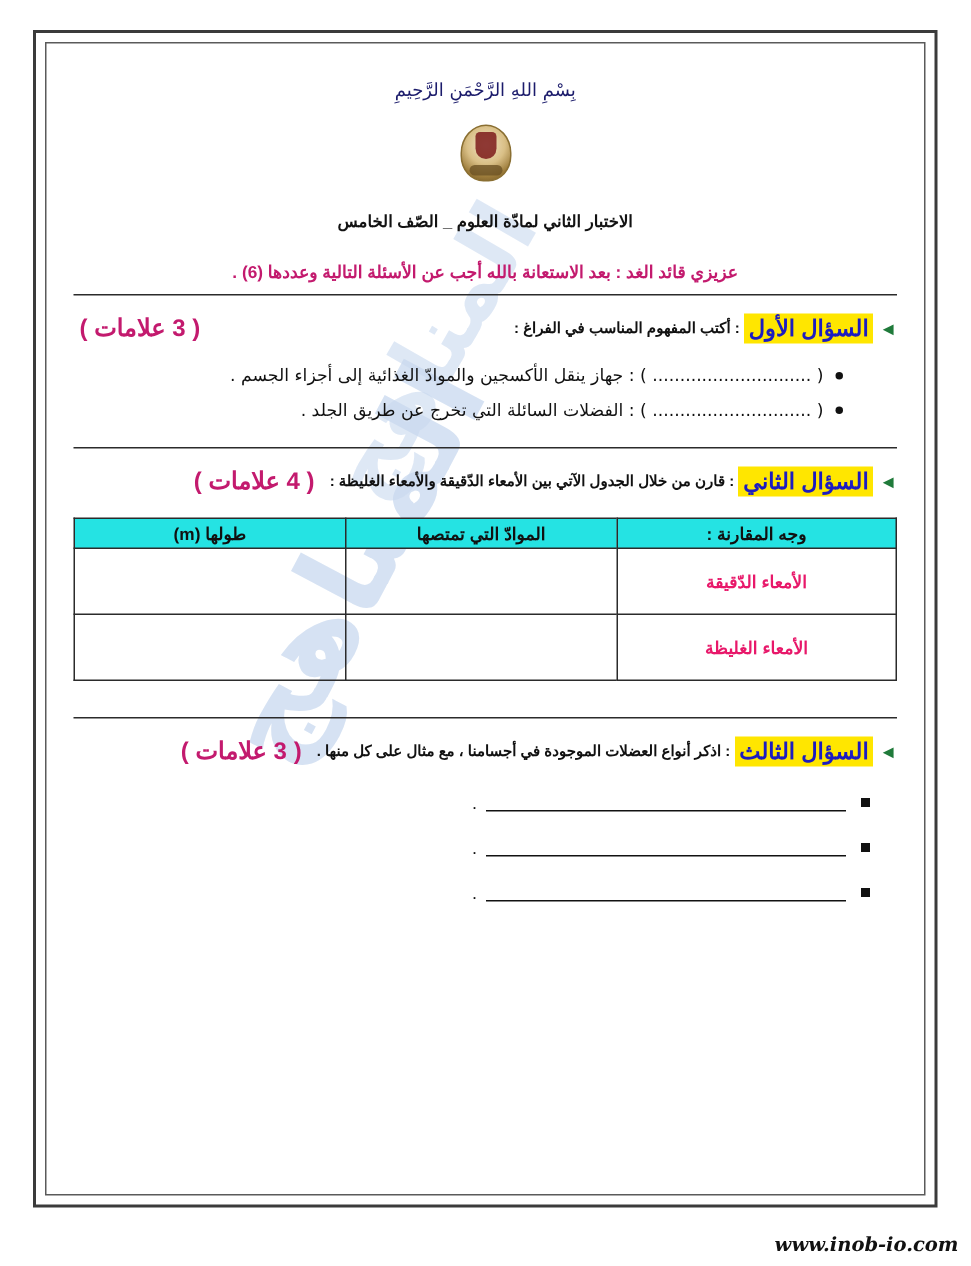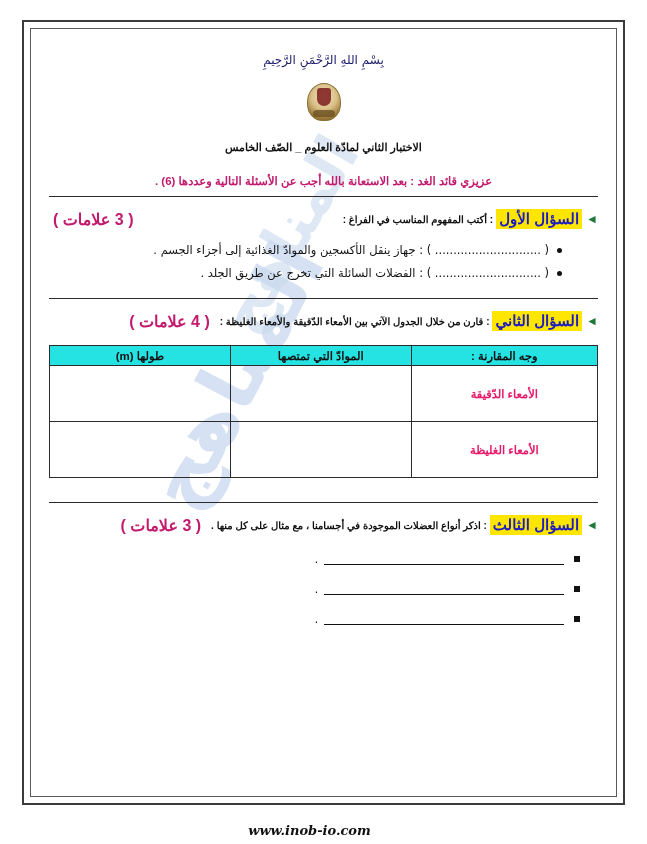--- a/index.html
+++ b/index.html
@@ -218,21 +218,21 @@
     text-align: center;
     vertical-align: middle;
   }
   table.cmp thead th {
     background: #25e3e3;
     color: #111;
     font-weight: bold;
     height: 20px;
   }
   table.cmp tbody td {
-    height: 56px;
+    height: 44px;
   }
   td.rowhead {
     color: #e8186a;
     font-weight: bold;
   }
 
   
   ul.answers {
     list-style: none;
     margin: 18px 0 0 0;
@@ -261,23 +261,23 @@
   ul.answers li .dotend {
     margin-right: 6px;
     font-size: 12px;
     color: #111;
     line-height: 12px;
   }
 
   .site {
     position: absolute;
     left: 0;
-    right: 28px;
+    right: 8px;
     bottom: 6px;
-    text-align: center;
+    text-align: right;
     direction: ltr;
     font-family: "DejaVu Serif", serif;
     font-weight: bold;
     font-style: italic;
     font-size: 13px;
     color: #111;
   }
 </style>
 </head>
 <body>

